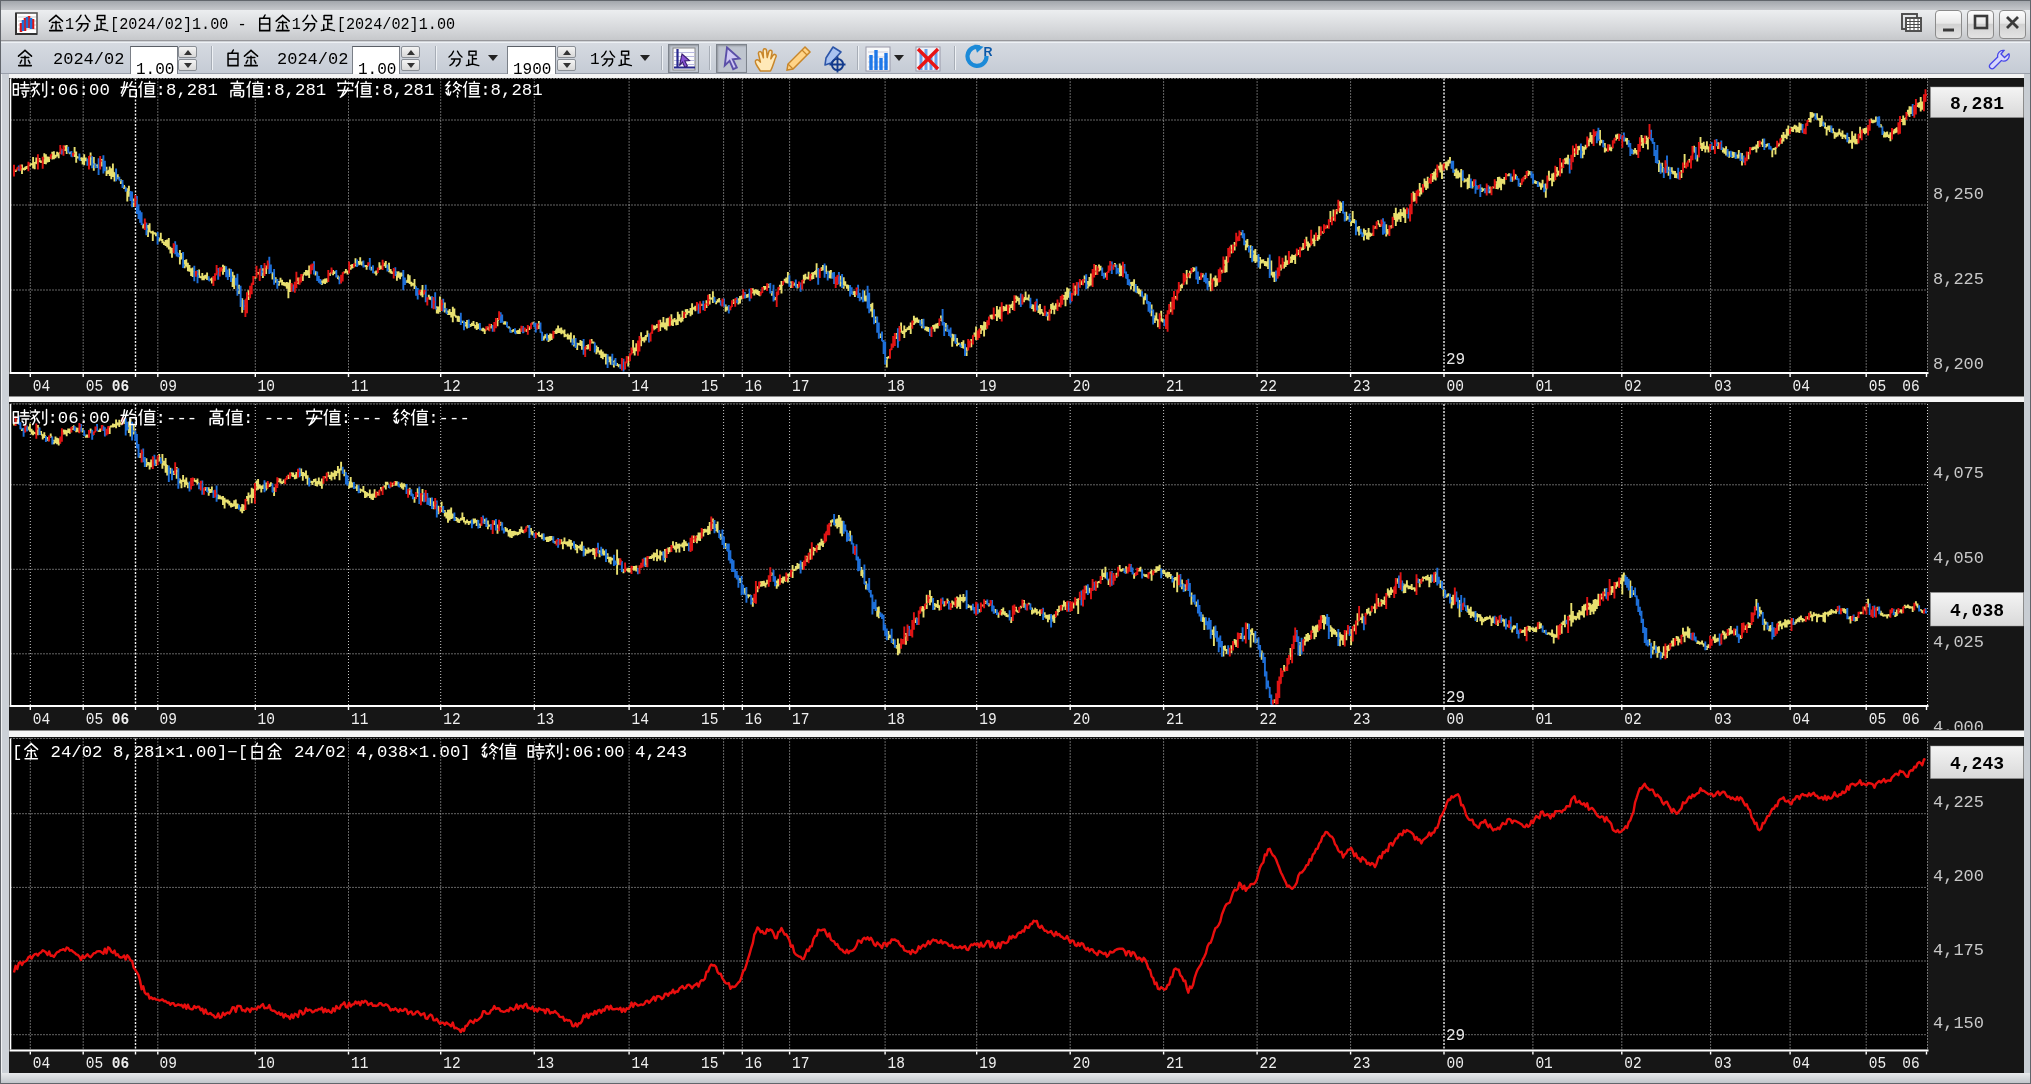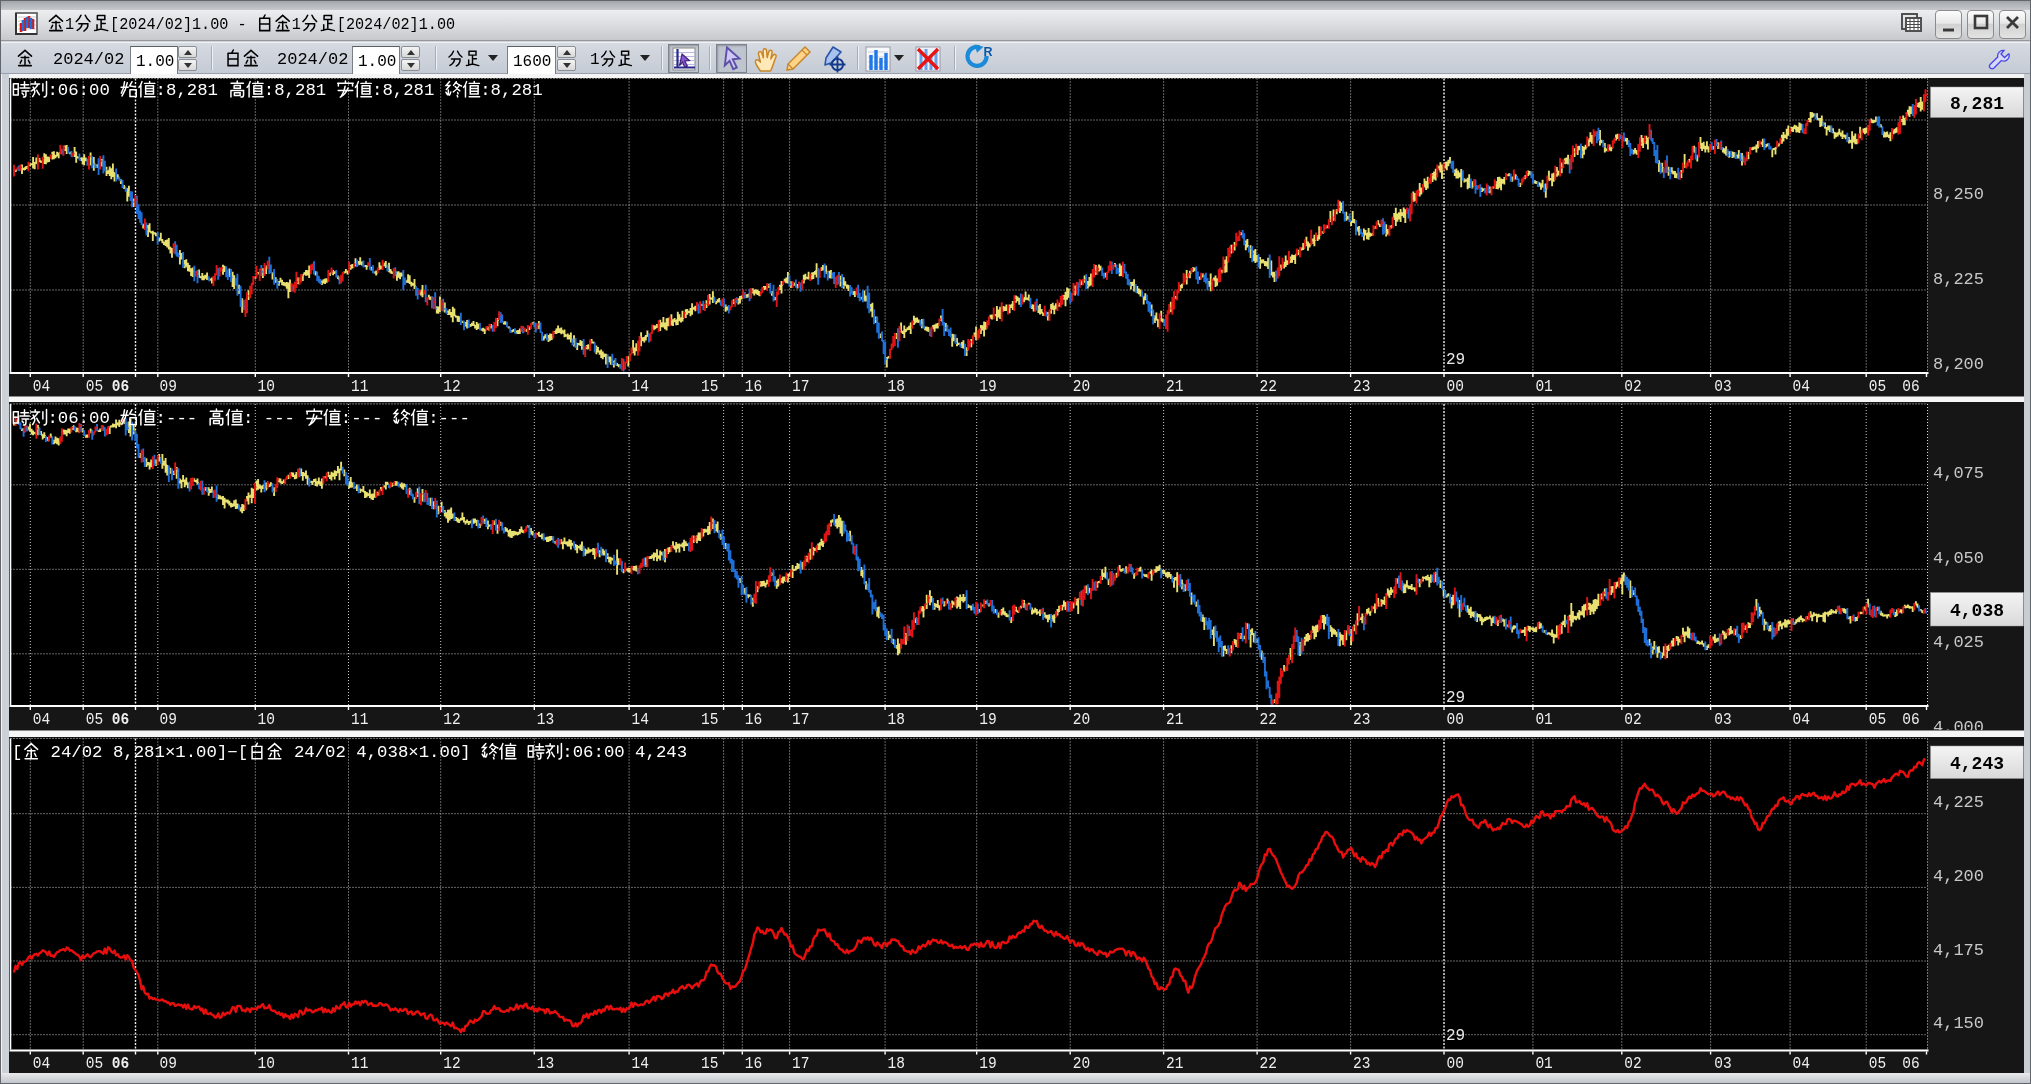--- a/index.html
+++ b/index.html
@@ -1,18 +1,18 @@
 <!DOCTYPE html>
 <html><head><meta charset="utf-8"><style>
 *{margin:0;padding:0;box-sizing:border-box}
 html,body{width:2031px;height:1084px;overflow:hidden;background:#444;font-family:"Liberation Sans",sans-serif}
 #win{position:absolute;inset:0;background:#cfd2d6}
 .abs{position:absolute}
 .tbtn{position:absolute;top:10px;height:29px;border:1px solid #8b8b8b;border-radius:4px;background:linear-gradient(#fdfdfd,#e8e8e8 45%,#d2d2d2 50%,#e3e3e3)}
-.inp{position:absolute;top:46px;height:42px;background:#fff;border:1px solid #7a7f87;border-top-color:#5a5f66;font-family:"Liberation Mono",monospace;font-size:16px;color:#000;padding:6px 0 0 5px}
+.inp{position:absolute;top:46px;height:42px;background:#fff;border:1px solid #7a7f87;border-top-color:#5a5f66;font-family:"Liberation Mono",monospace;font-size:16px;color:#000;padding:14px 0 0 5px}
 .spin{position:absolute;top:46px;width:19px;height:25px}
 .spin b{position:absolute;left:0;width:19px;height:12px;background:linear-gradient(#f4f4f4,#d8d8d8);border:1px solid #8a8f96;border-radius:2px}
 .spin b:after{content:"";position:absolute;left:5px;border-left:4px solid transparent;border-right:4px solid transparent}
 .spin b.u{top:0}.spin b.u:after{top:3px;border-bottom:5px solid #333}
 .spin b.d{top:13px}.spin b.d:after{top:3px;border-top:5px solid #333}
 .sep{position:absolute;top:46px;height:24px;width:2px;border-left:1px solid #a7adb6;border-right:1px solid #eef1f5}
 .dda{position:absolute;width:0;height:0;border-left:5px solid transparent;border-right:5px solid transparent;border-top:6px solid #222}
 </style></head><body>
 <div id="win">
     <div class="abs" style="left:0;top:0;width:2031px;height:10px;background:linear-gradient(#9fa3a9,#c6c8cc)"></div>
@@ -99,21 +99,21 @@
     <div class="inp" style="left:130px;width:48px">1.00</div>
     <div class="spin" style="left:178px">
       <b class="u"></b>
       <b class="d"></b>
     </div>
     <div class="inp" style="left:352px;width:48px">1.00</div>
     <div class="spin" style="left:401px">
       <b class="u"></b>
       <b class="d"></b>
     </div>
-    <div class="inp" style="left:507px;width:49px">1600</div>
+    <div class="inp" style="left:507px;width:49px">1900</div>
     <div class="spin" style="left:557px">
       <b class="u"></b>
       <b class="d"></b>
     </div>
     <div class="sep" style="left:211px"></div>
     <div class="sep" style="left:435px"></div>
     <div class="sep" style="left:661px"></div>
     <div class="sep" style="left:709px"></div>
     <div class="sep" style="left:857px"></div>
     <div class="sep" style="left:954px"></div>

